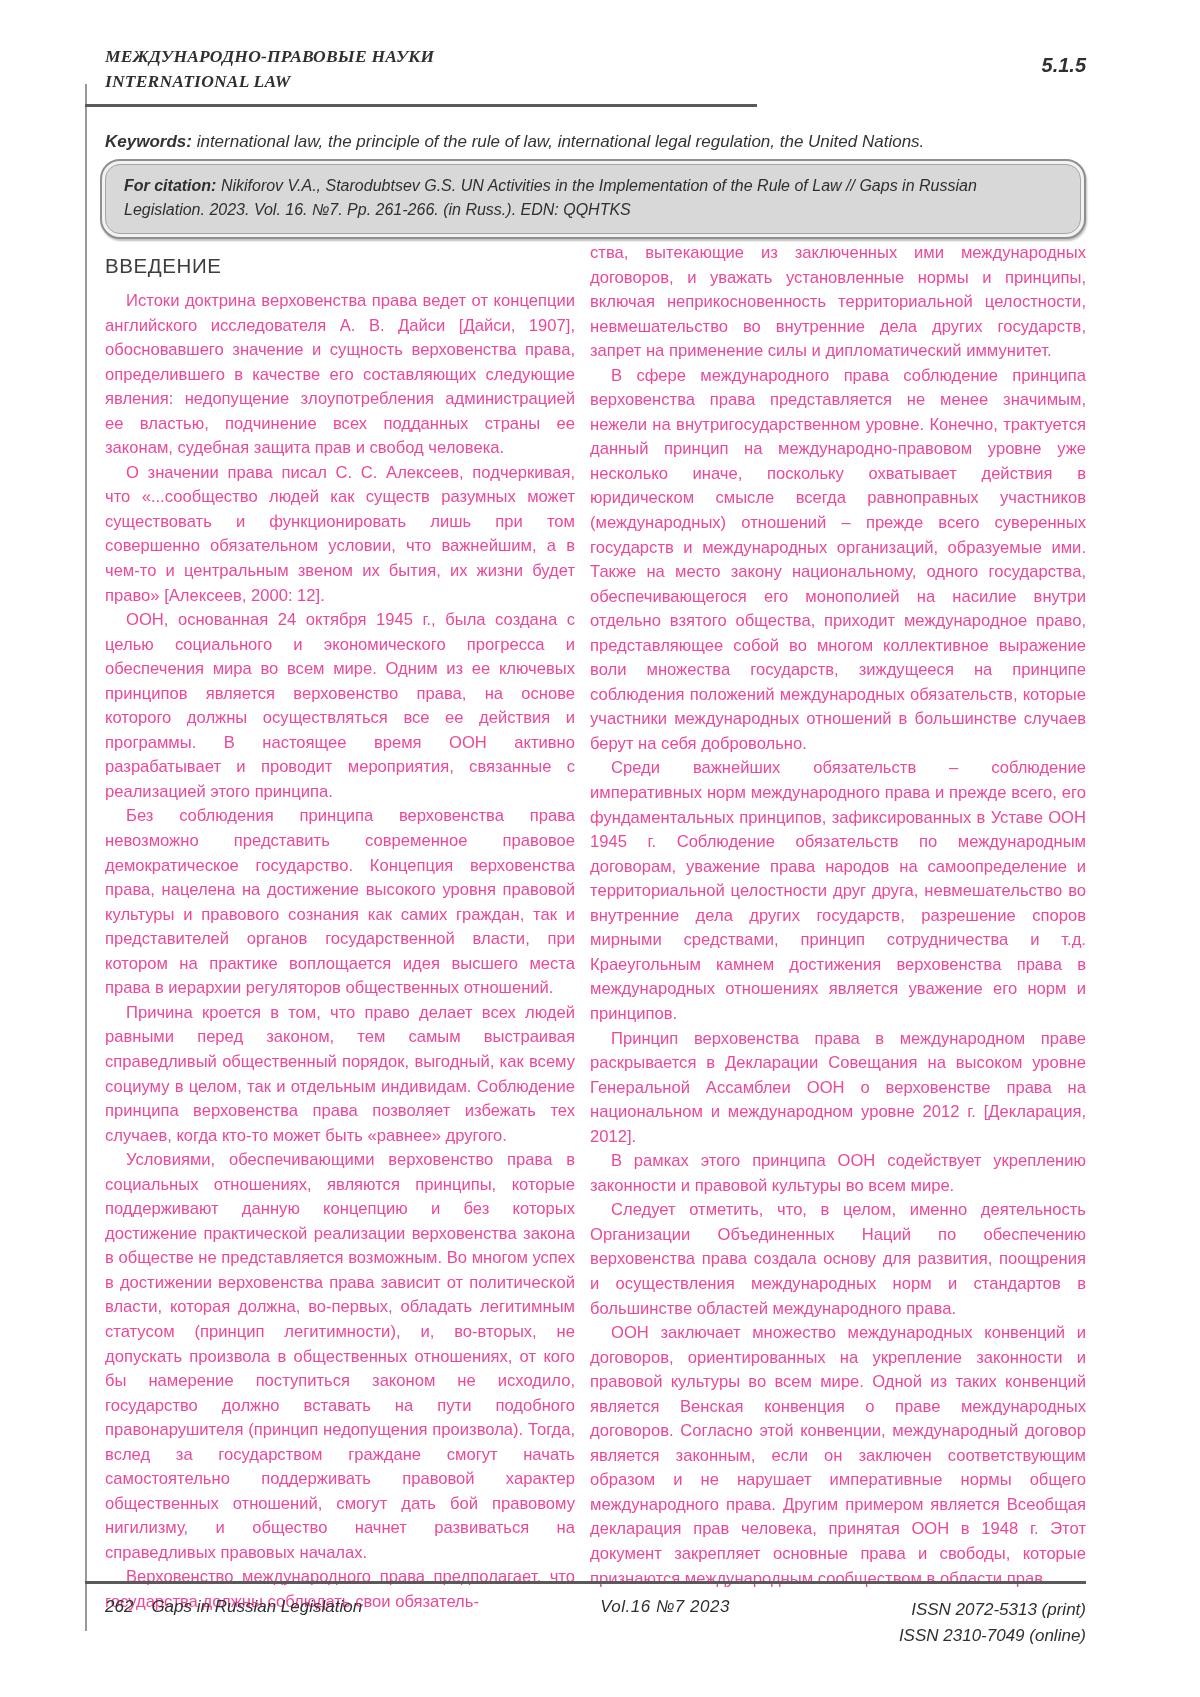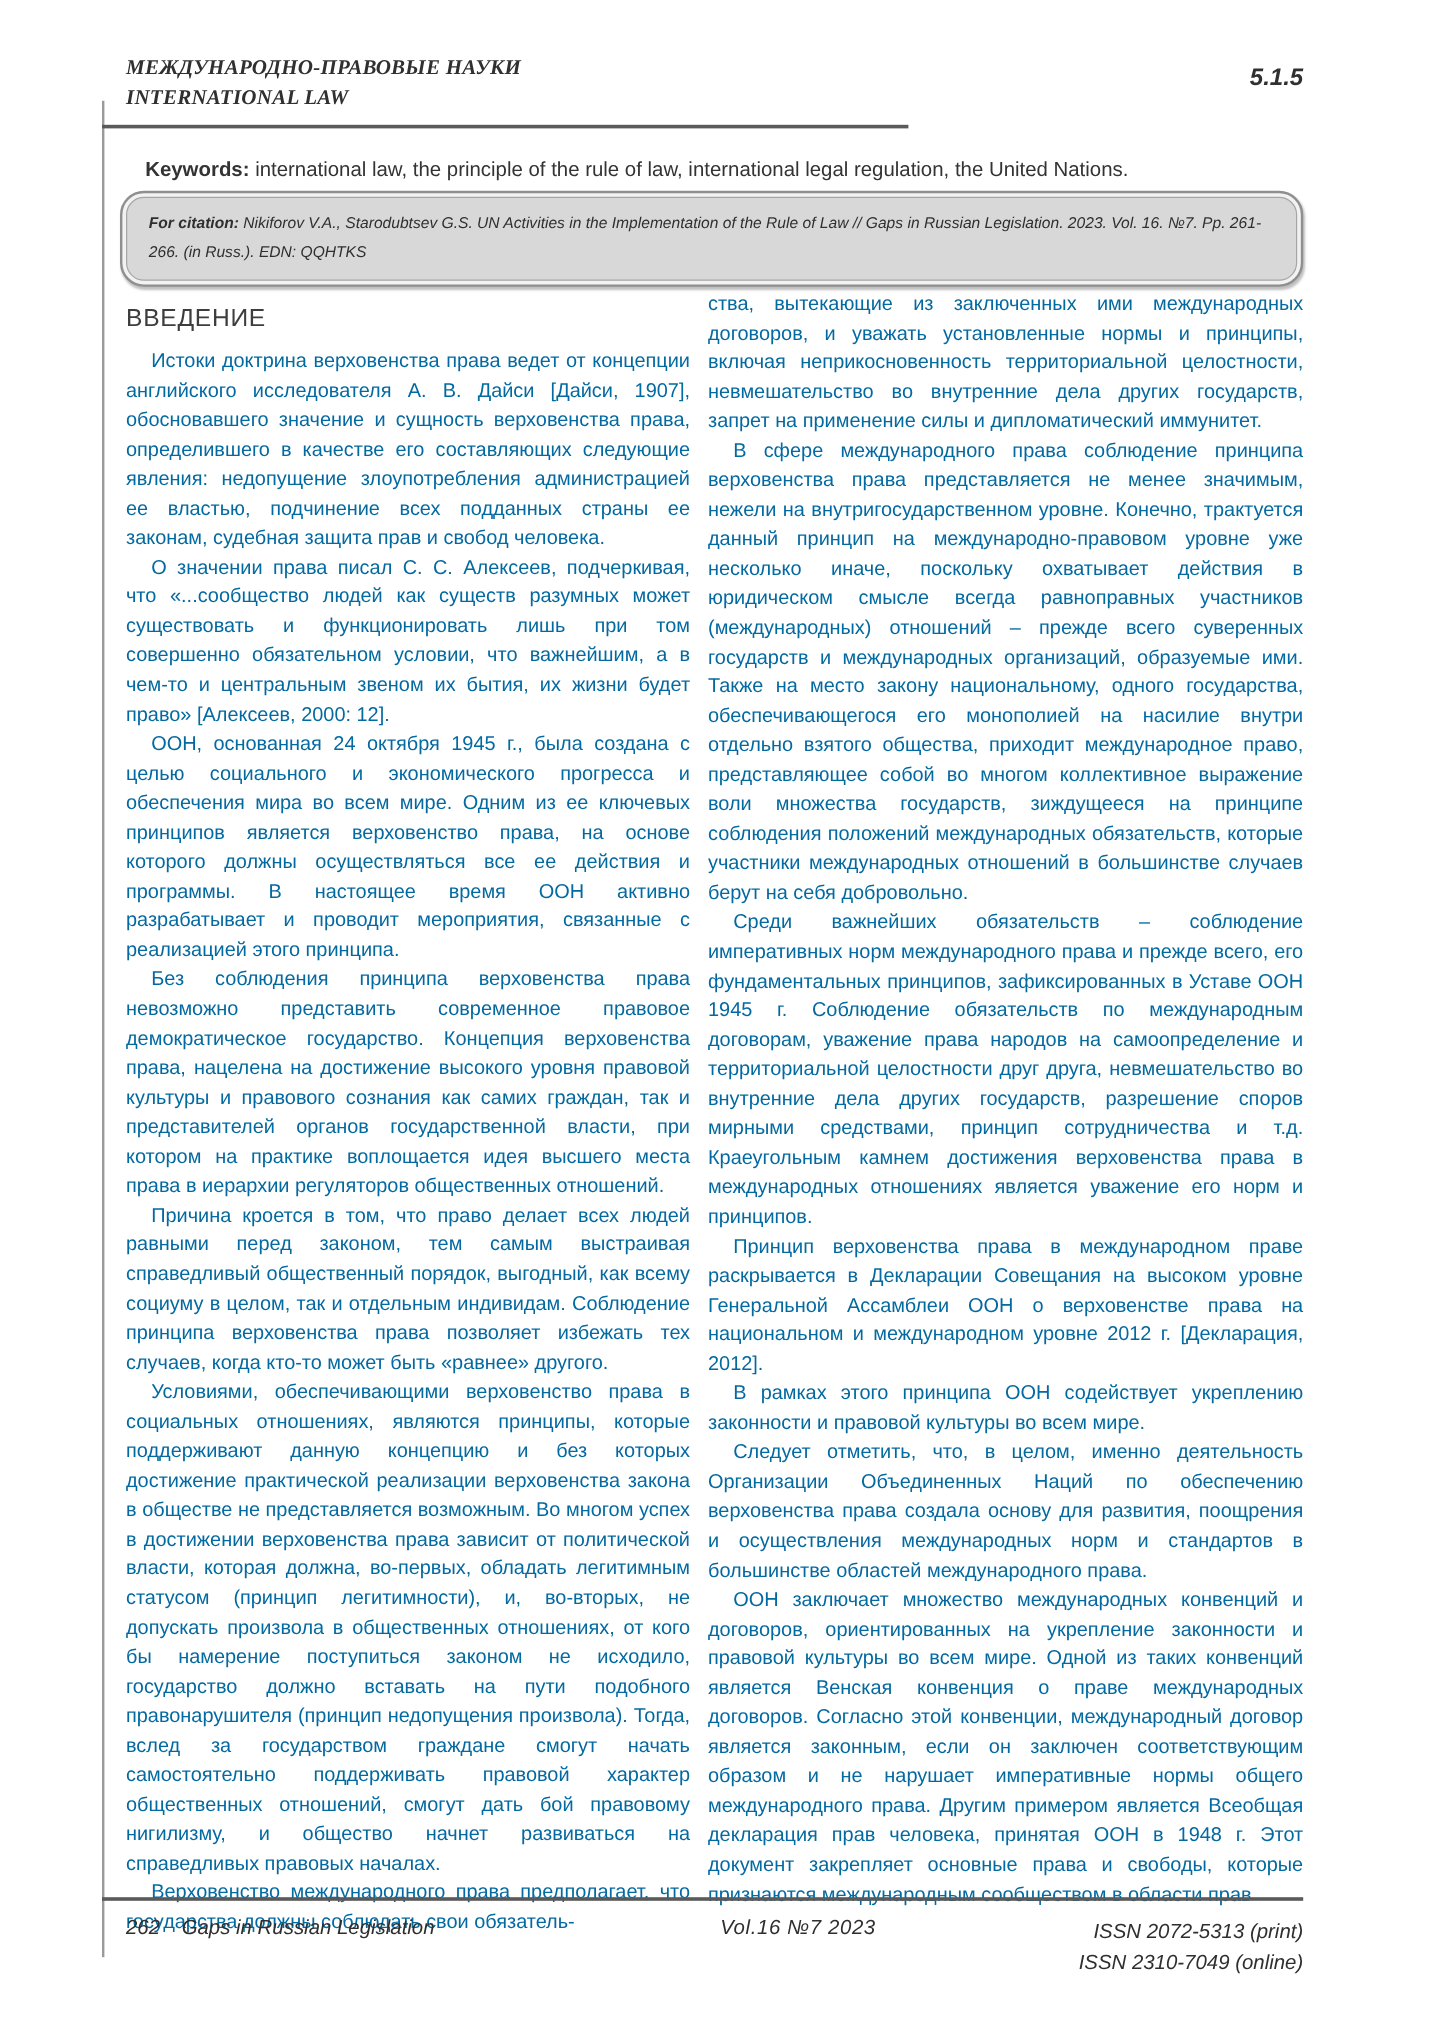--- a/index.html
+++ b/index.html
@@ -27,55 +27,55 @@
   .section-code {
     position:absolute; right:0; top:10px;
     font-style:italic; font-weight:bold; font-size:20px; color:#303030;
   }
   .hrule-top {
     position:absolute; left:85px; top:104px;
     width:672px; height:3px; background:#5a5a5a;
   }
   
   .keywords {
-    position:absolute; left:121px; top:130px; width:981px;
-    font-size:17px; line-height:23px; color:#333333;
+    position:absolute; left:105px; top:130px; width:981px;
+    font-style:italic; font-size:17px; line-height:23px; color:#333333;
   }
   .keywords b { font-weight:bold; }
   
   .citation-outer {
     position:absolute; left:100px; top:159px; width:986px;
     border:2px solid #8f8f8f; border-radius:20px;
     padding:3px; box-sizing:border-box;
     box-shadow:1px 2px 2px rgba(0,0,0,0.25);
     background:#f2f2f2;
   }
   .citation-inner {
     background:#d8d8d8; border:1px solid #a6a6a6; border-radius:15px;
     padding:9px 18px 11px 18px;
-    font-style:italic; font-size:13px; line-height:24px; color:#2f2f2f;
+    font-style:italic; font-size:16px; line-height:24px; color:#2f2f2f;
   }
   .citation-inner b { font-weight:bold; }
   
   .columns {
     position:absolute; left:105px; top:241px; width:981px;
     display:flex; gap:15px;
   }
   .col-left  { width:470px; }
   .col-right { width:496px; }
   .intro-heading {
     margin:12px 0 10px 0;
     font-size:20.5px; font-weight:400; letter-spacing:0.6px;
     color:#3d3d3d; line-height:26px;
   }
   p.body-par {
     margin:0;
     font-size:16.6px; line-height:24.55px;
     text-align:justify; text-indent:21px;
-    color:#0369a1;
+    color:#ec4899;
   }
   p.body-par.cont { text-indent:0; }
   
   .hrule-bottom {
     position:absolute; left:85px; top:1581px;
     width:1001px; height:3px; background:#5a5a5a;
   }
   .footer {
     position:absolute; left:105px; top:1597px; width:981px;
     font-style:italic; font-size:17px; color:#2f2f2f;

